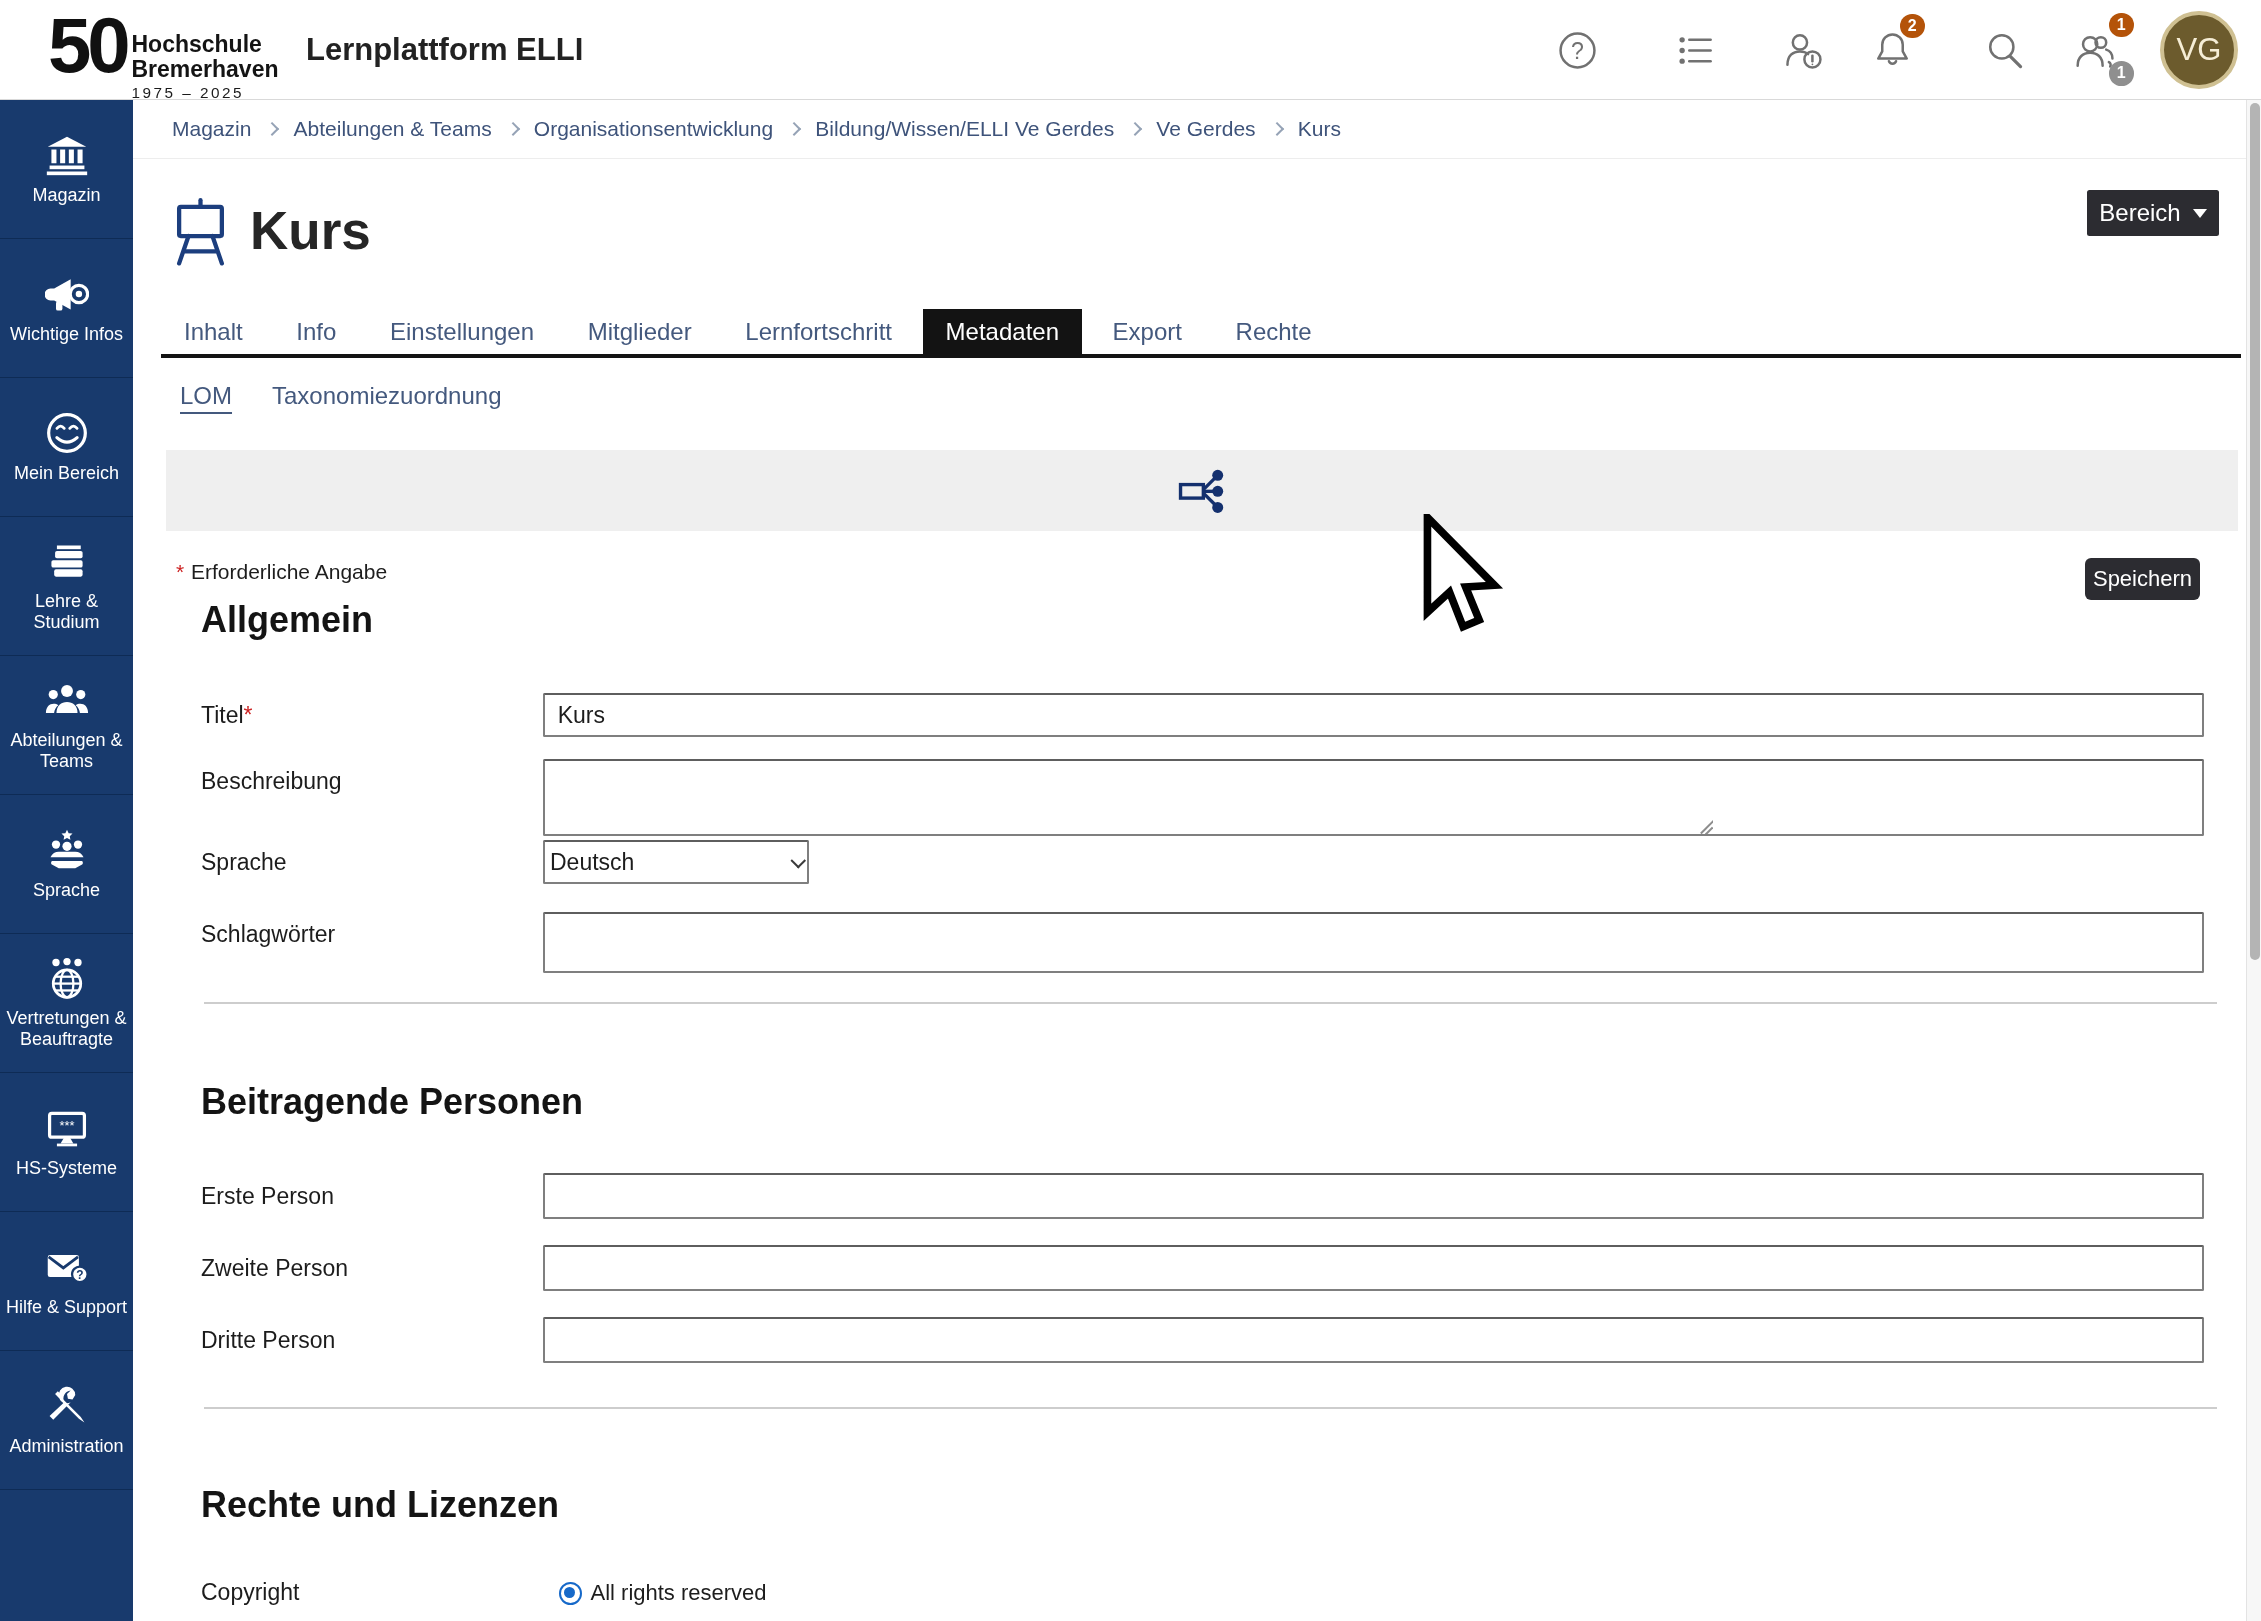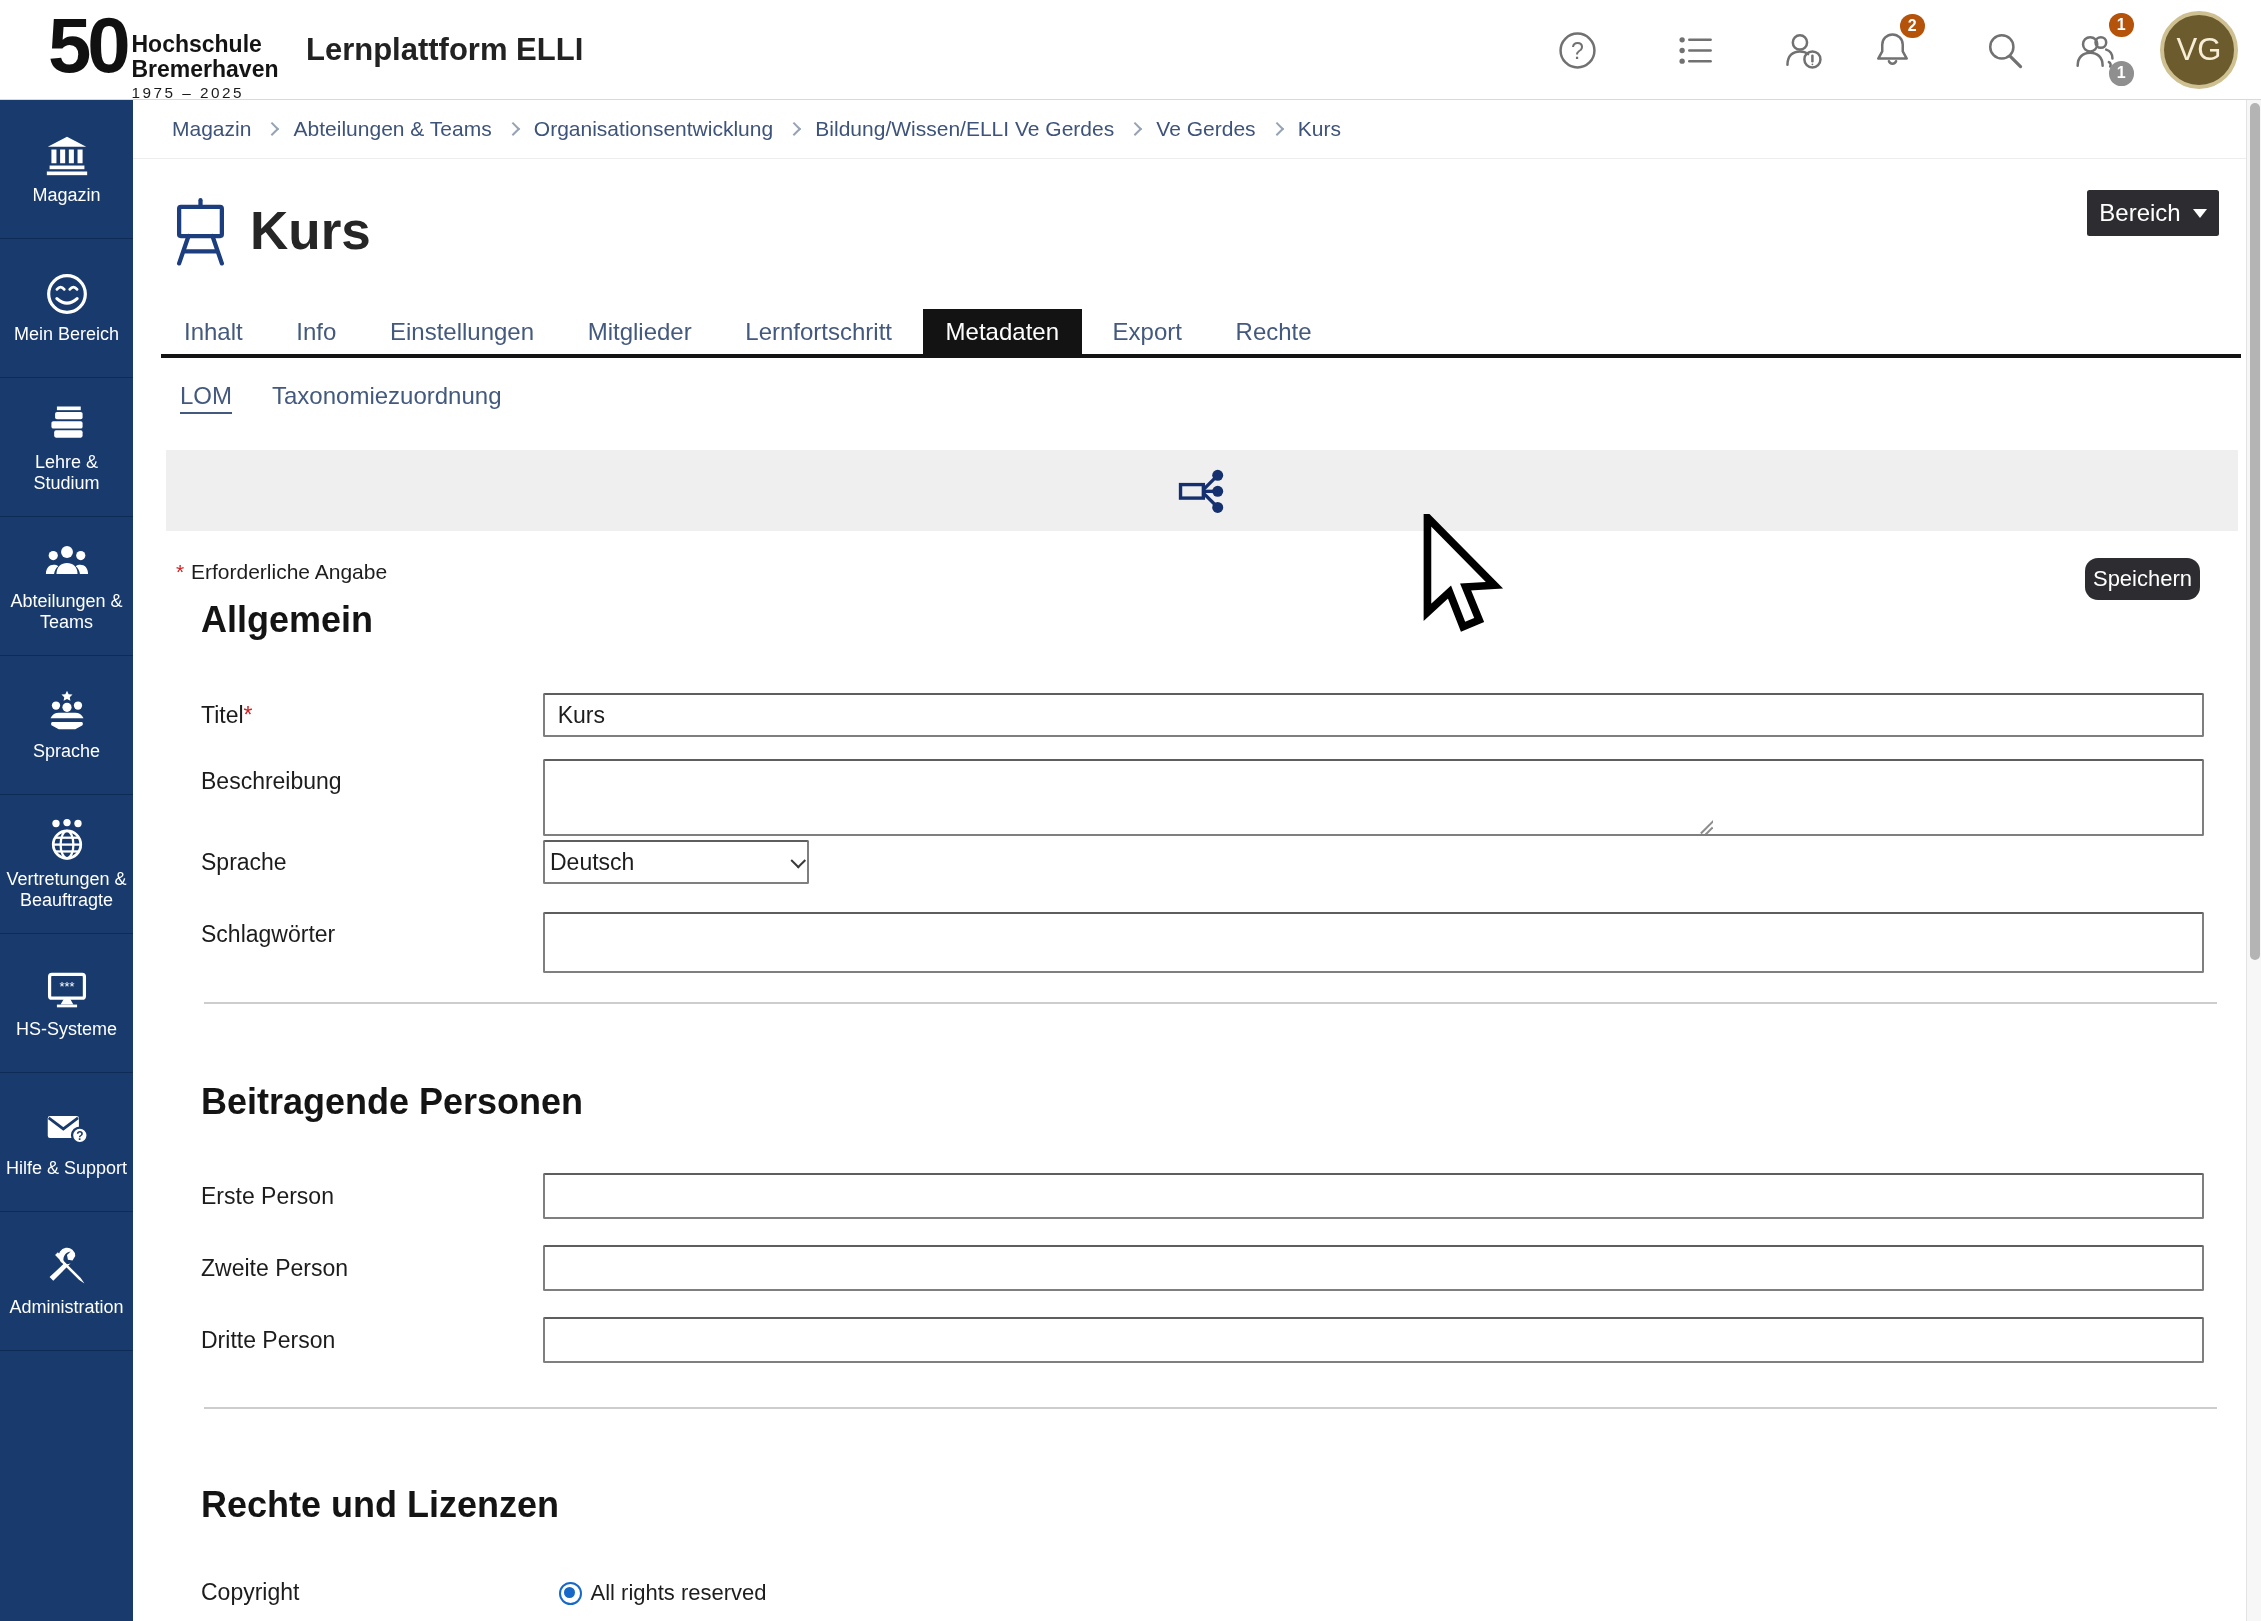--- a/index.html
+++ b/index.html
@@ -45,21 +45,21 @@
 
   .subtabs { left:180px; top:382px; display:flex; gap:40px; align-items:center; }
   .subtab { font-size:24px; color:#44597e; cursor:pointer; }
   .subtab.active { text-decoration:underline; text-underline-offset:7.6px; text-decoration-thickness:1.7px; }
 
   .banner { left:166px; top:450px; width:2072px; height:81px; background:#efefef; display:flex; align-items:center; justify-content:center; gap:18.7px; cursor:pointer; }
   .banner-label { font-size:25.5px; color:#2a2a2a; }
 
   .req-note { left:176px; top:560px; font-size:21px; color:#1d1d1d; }
   .req-star { color:#cc2222; font-size:21px; margin-right:6.8px; }
-  .save-btn { left:2085px; top:558px; width:115px; height:42px; background:#2c2c31; color:#fff; border:none; border-radius:13px; font-size:22px; font-family:inherit; cursor:pointer; }
+  .save-btn { left:2085px; top:558px; width:115px; height:42px; background:#2c2c31; color:#fff; border:none; border-radius:6px; font-size:22px; font-family:inherit; cursor:pointer; }
 
   .h2 { font-size:36px; font-weight:700; color:#141414; line-height:42px; }
   .flabel { left:201px; font-size:23px; color:#1c1c1c; }
   .fstar { color:#cc2222; }
   .tin { background:#fff; border:2.5px solid #7f7f7f; border-top-color:#5e5e5e; border-radius:1.7px; font-size:23px; font-family:inherit; color:#1d1d1d; padding:0 12.7px; }
   textarea.tin { resize:none; padding-top:6.8px; }
   .grip { position:absolute; right:548px; width:17px; height:17px; overflow:hidden; pointer-events:none; }
   .grip i { position:absolute; display:block; background:#8d8d8d; height:1.7px; transform:rotate(-45deg); }
   .grip i:nth-child(1){ width:18.7px; left:1.7px; top:8.5px; }
   .grip i:nth-child(2){ width:10.2px; left:7.6px; top:12.7px; }
@@ -151,20 +151,29 @@
       <svg viewBox="0 0 48 48">
           <path d="M24 4 3 15h42Z" fill="#fff"></path>
           <rect x="7" y="18" width="5.5" height="15" fill="#fff"></rect>
           <rect x="16.5" y="18" width="5.5" height="15" fill="#fff"></rect>
           <rect x="26" y="18" width="5.5" height="15" fill="#fff"></rect>
           <rect x="35.5" y="18" width="5.5" height="15" fill="#fff"></rect>
           <rect x="5" y="35.5" width="38" height="4" fill="#fff"></rect>
           <rect x="2" y="42" width="44" height="4" fill="#fff"></rect>
         </svg>
       <div class="side-label">Magazin</div>
+    </div>
+    <div class="side-item">
+      <svg viewBox="0 0 48 48">
+          <path d="M28 8 10 18H6a6.5 6.5 0 0 0 0 13h4l18 10Z" fill="#fff"></path>
+          <rect x="12" y="32" width="7" height="10" rx="2" fill="#fff"></rect>
+          <circle cx="37" cy="24" r="9.5" fill="none" stroke="#fff" stroke-width="3.5"></circle>
+          <circle cx="37" cy="24" r="3.5" fill="#fff"></circle>
+        </svg>
+      <div class="side-label">Wichtige Infos</div>
     </div>
     <div class="side-item">
       <svg viewBox="0 0 48 48">
           <circle cx="24" cy="24" r="20" fill="none" stroke="#fff" stroke-width="3.5"></circle>
           <path d="M13 19q4-5 8 0M27 19q4-5 8 0" fill="none" stroke="#fff" stroke-width="3" stroke-linecap="round"></path>
           <path d="M13 29q11 10 22 0" fill="none" stroke="#fff" stroke-width="3.5" stroke-linecap="round"></path>
         </svg>
       <div class="side-label">Mein Bereich</div>
     </div>
     <div class="side-item">

